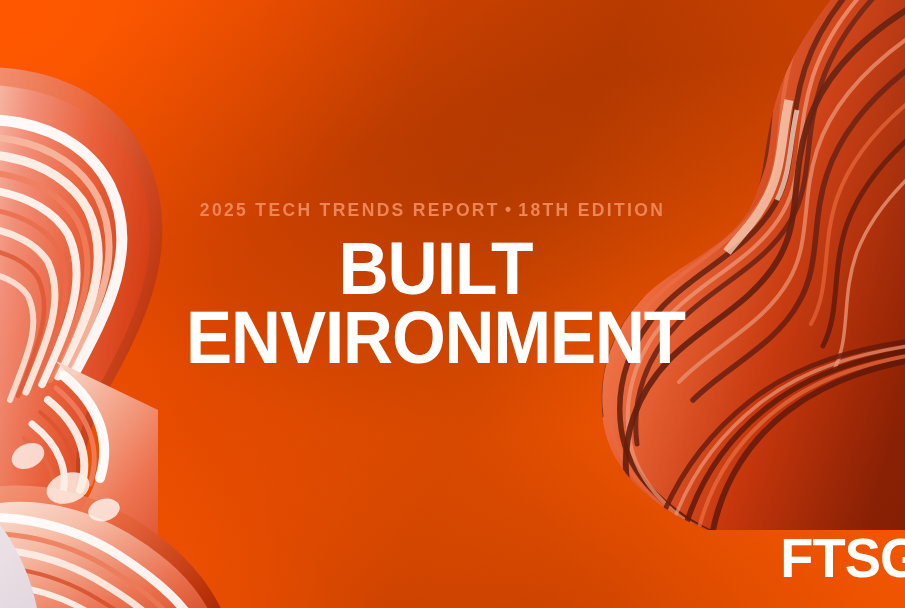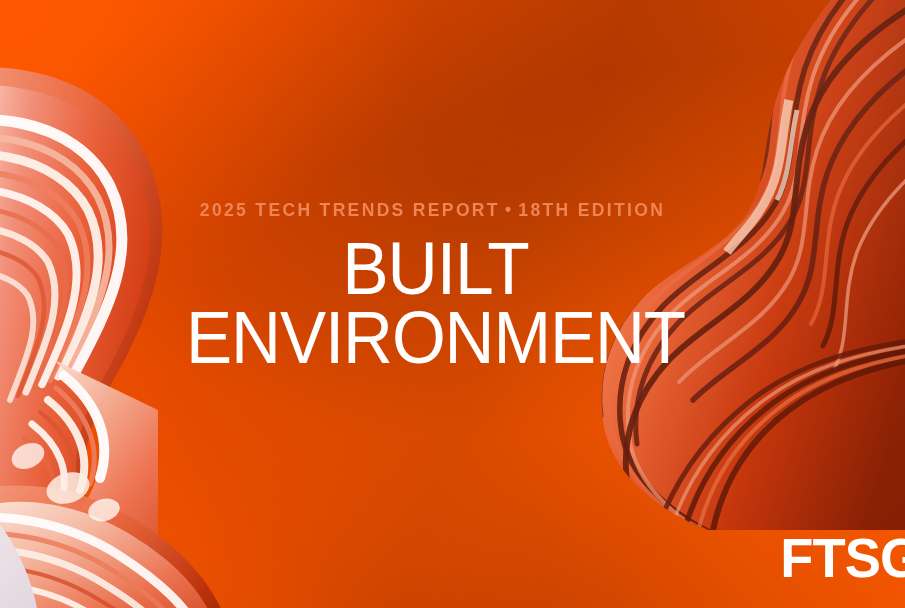--- a/index.html
+++ b/index.html
@@ -62,21 +62,21 @@
     padding-right: 6px;
   }
   .kicker .dot {
     display: inline-block;
     padding: 0 5px;
     transform: translateY(-1px);
   }
   .title {
     margin: 8px;
     color: #FFFFFF;
-    font-weight: 400;
+    font-weight: 700;
     letter-spacing: -1.2px;
     text-transform: uppercase;
   }
   .title-line {
     display: block;
     line-height: 0.88;
     white-space: nowrap;
   }
   .title-line-1 { font-size: 74px; transform: scaleX(0.94); }
   .title-line-2 { font-size: 74px; transform: scaleX(0.935); margin-top: 4px; }

